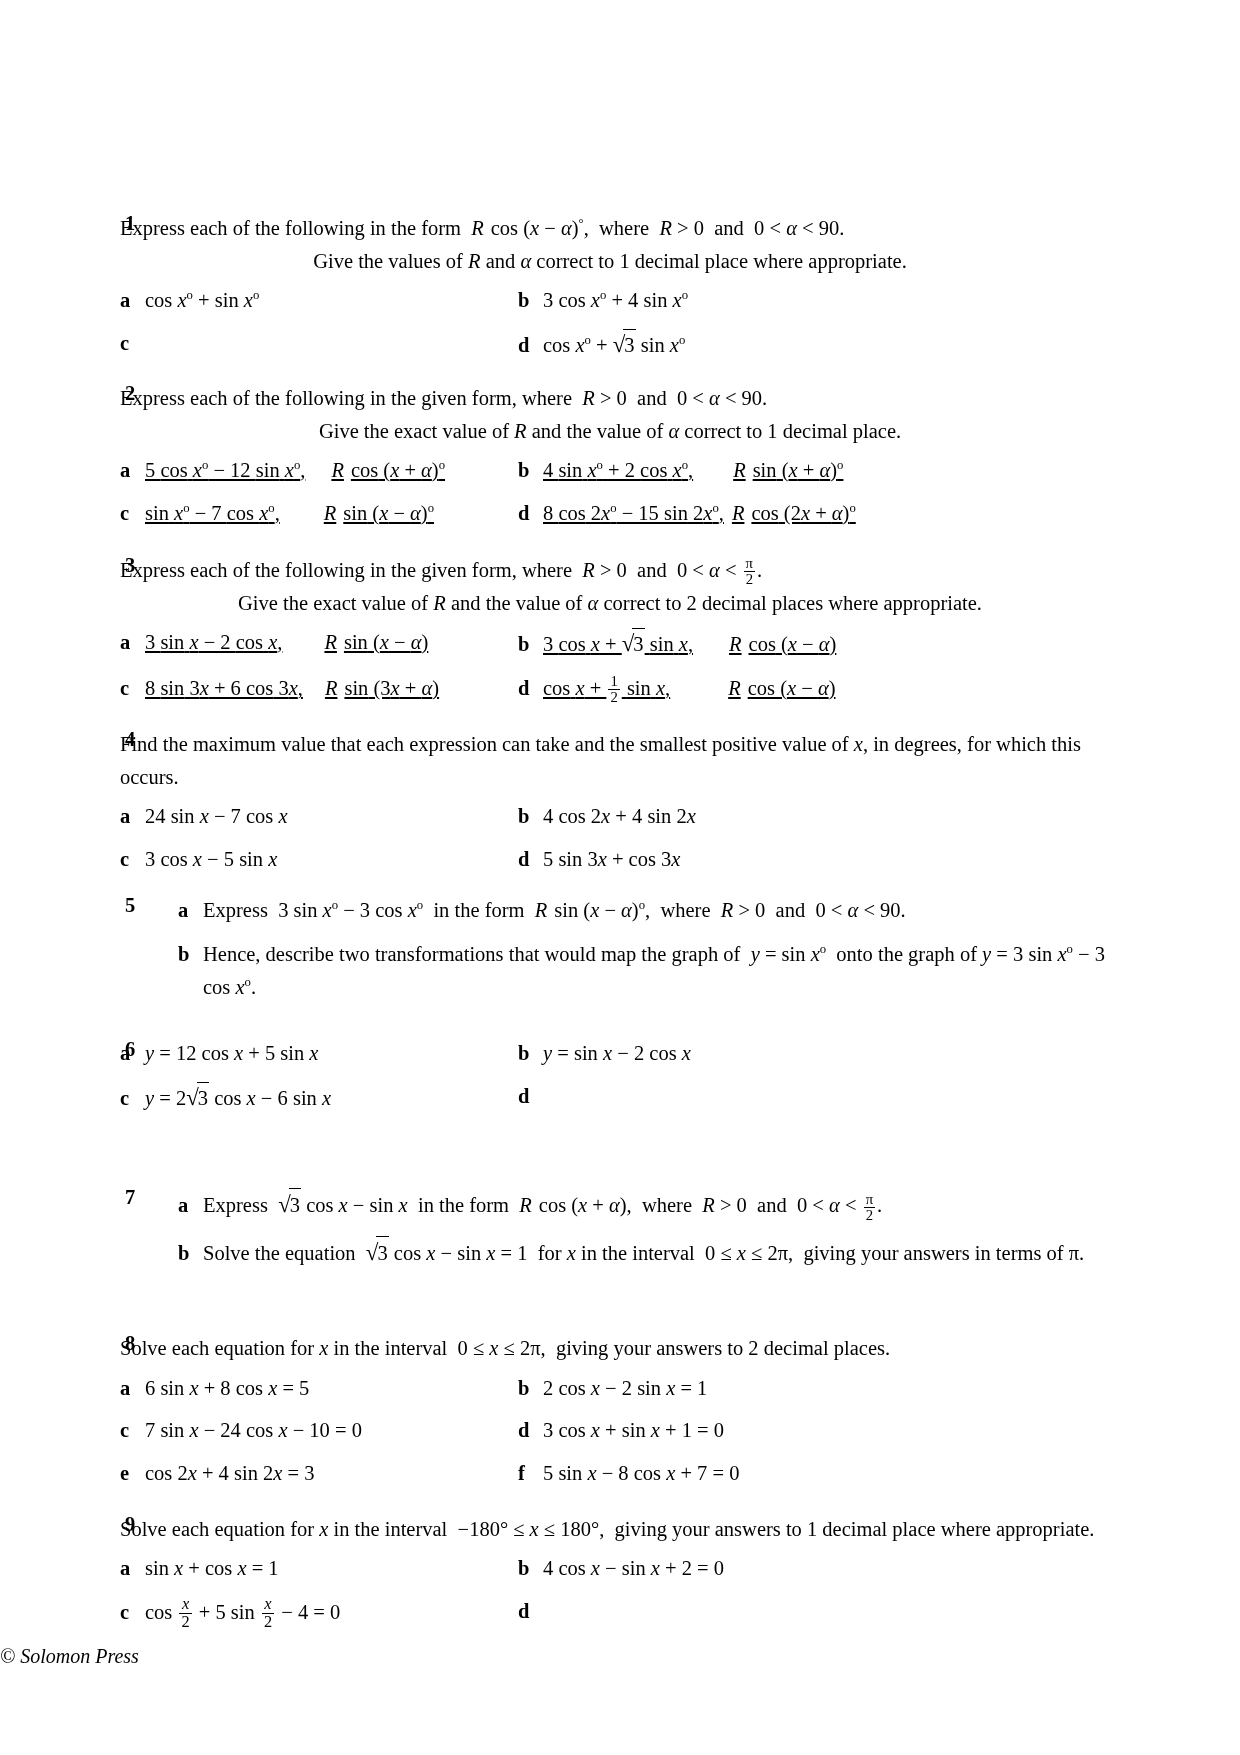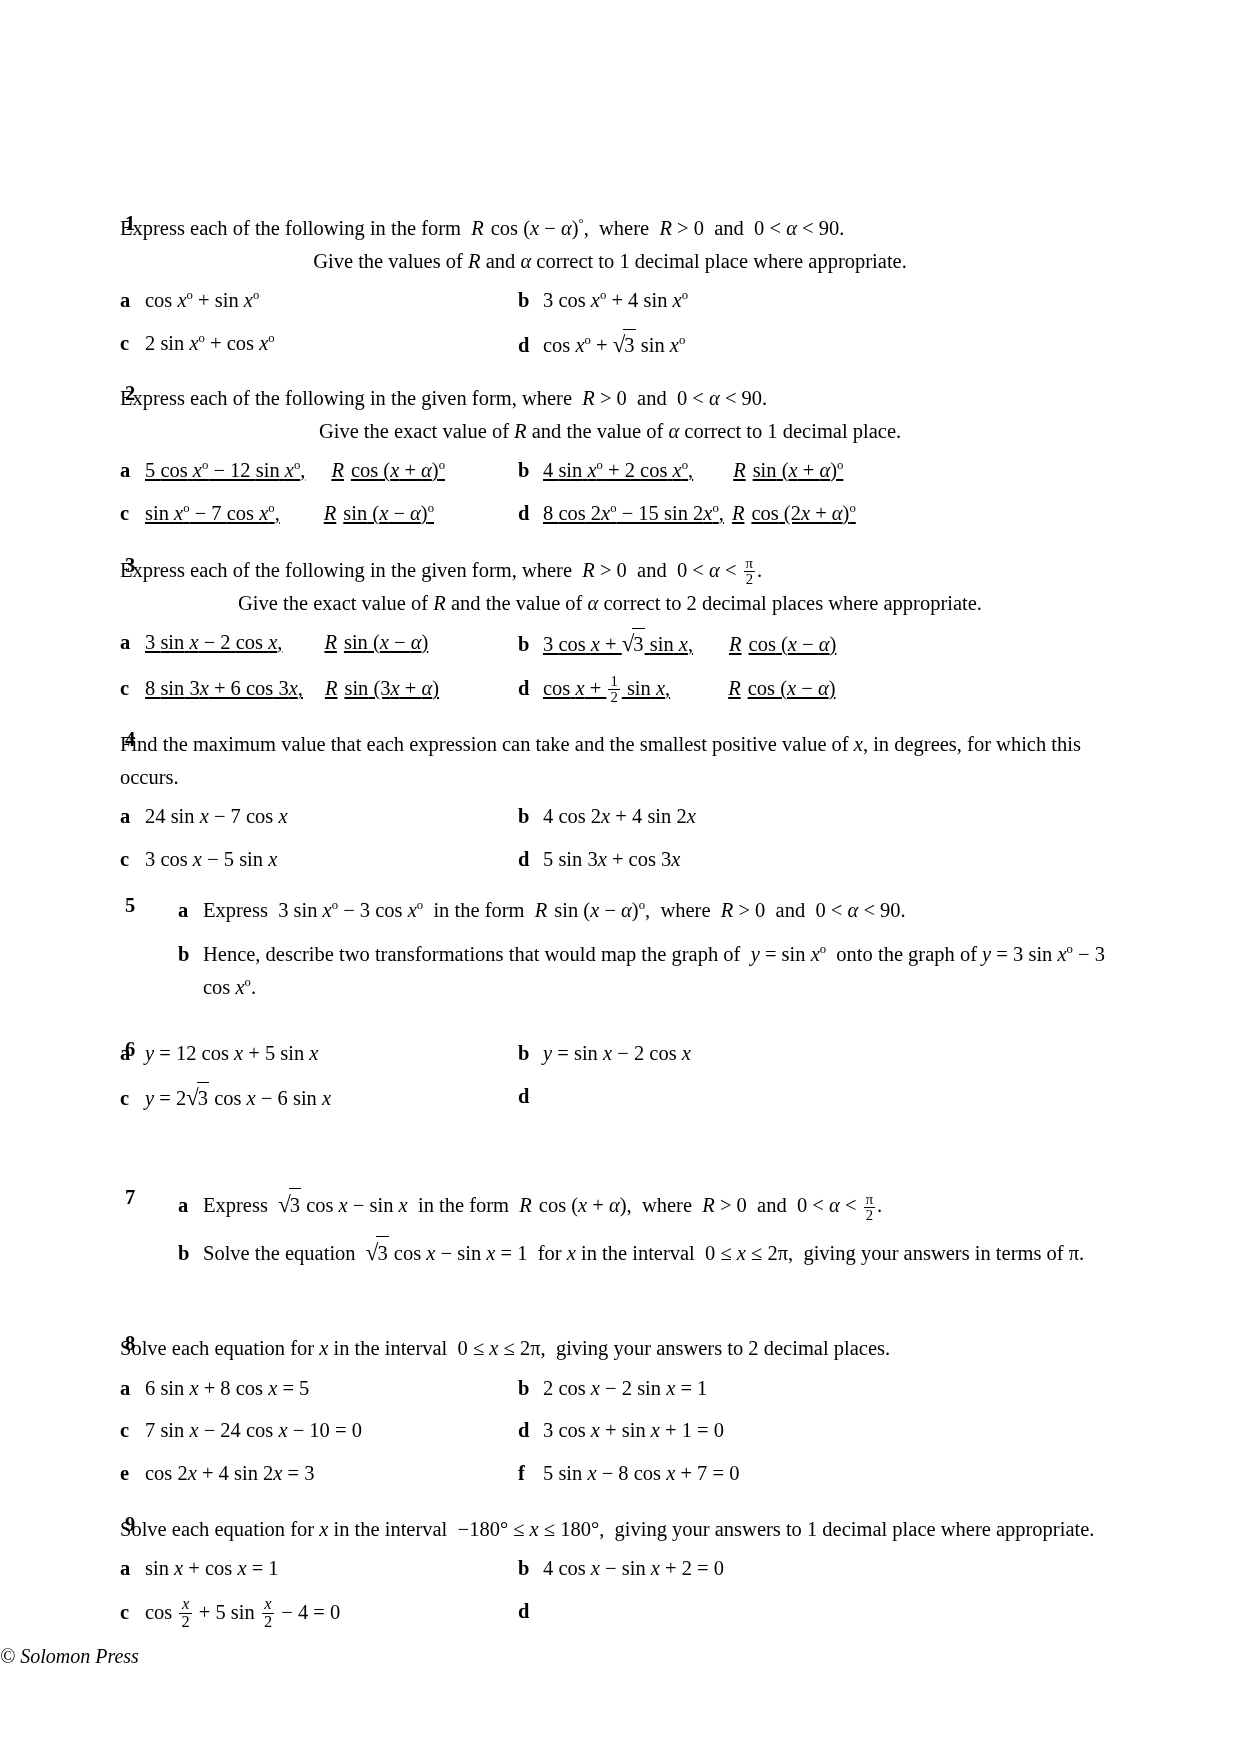--- a/index.html
+++ b/index.html
@@ -210,21 +210,20 @@
           <div class="part">
               <span class="plabel">a</span>
               <span class="ptext"><span class="mr">cos</span> <span class="mi">x</span><span class="sup">o</span> + <span class="mr">sin</span> <span class="mi">x</span><span class="sup">o</span></span>
             </div>
           <div class="part">
               <span class="plabel">b</span>
               <span class="ptext">3 <span class="mr">cos</span> <span class="mi">x</span><span class="sup">o</span> + 4 <span class="mr">sin</span> <span class="mi">x</span><span class="sup">o</span></span>
             </div>
           <div class="part">
               <span class="plabel">c</span>
-              <span class="ptext">2 <span class="mr">sin</span> <span class="mi">x</span><span class="sup">o</span> + <span class="mr">cos</span> <span class="mi">x</span><span class="sup">o</span></span>
             </div>
           <div class="part">
               <span class="plabel">d</span>
               <span class="ptext"><span class="mr">cos</span> <span class="mi">x</span><span class="sup">o</span> + <span class="sqrt"><span class="rad">√</span><span class="bar">3</span></span> <span class="mr">sin</span> <span class="mi">x</span><span class="sup">o</span></span>
             </div>
         </div>
       </div>
     </div>
 
     <div class="q" style="min-height:152px; margin-top:19px;">

